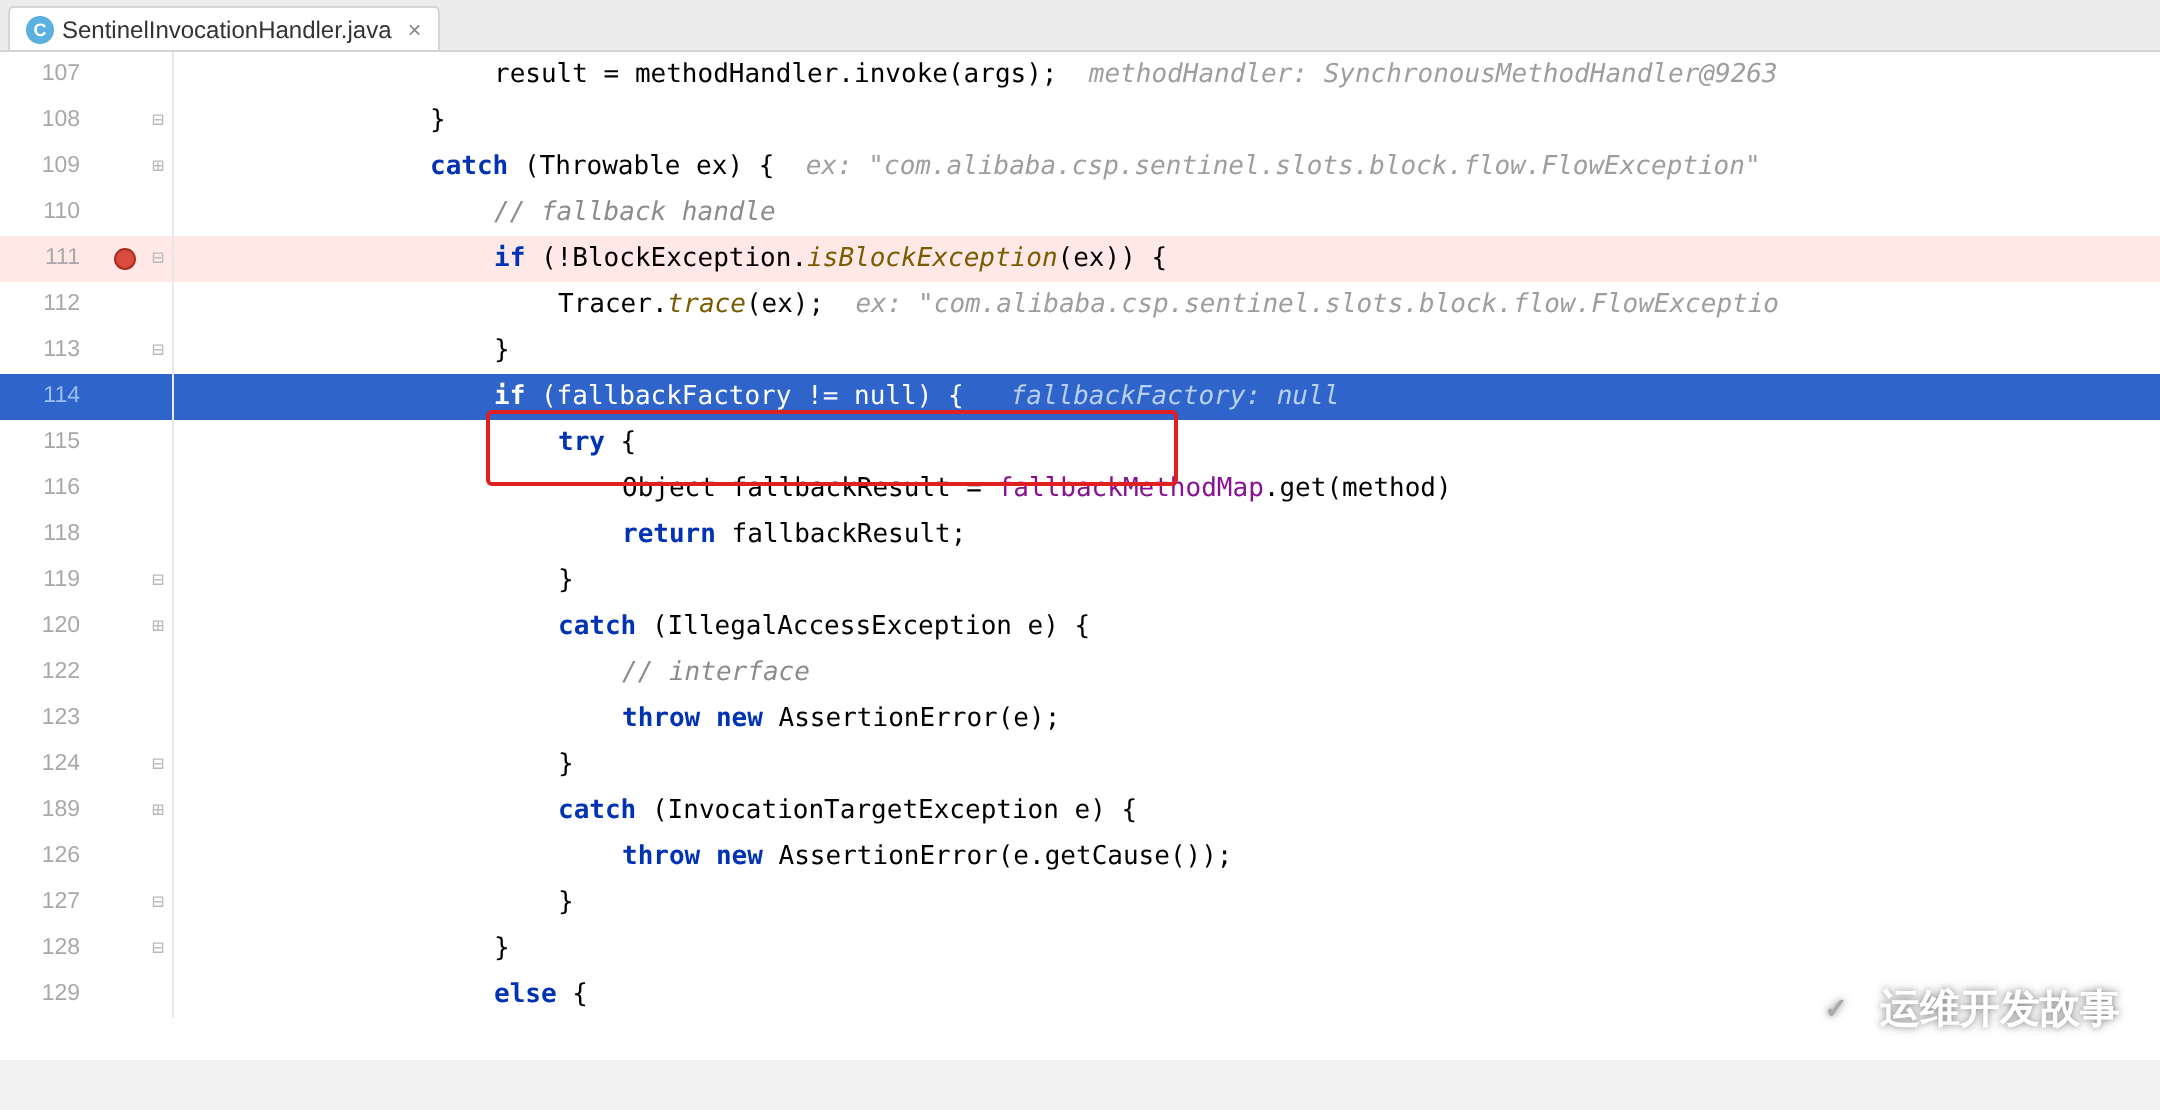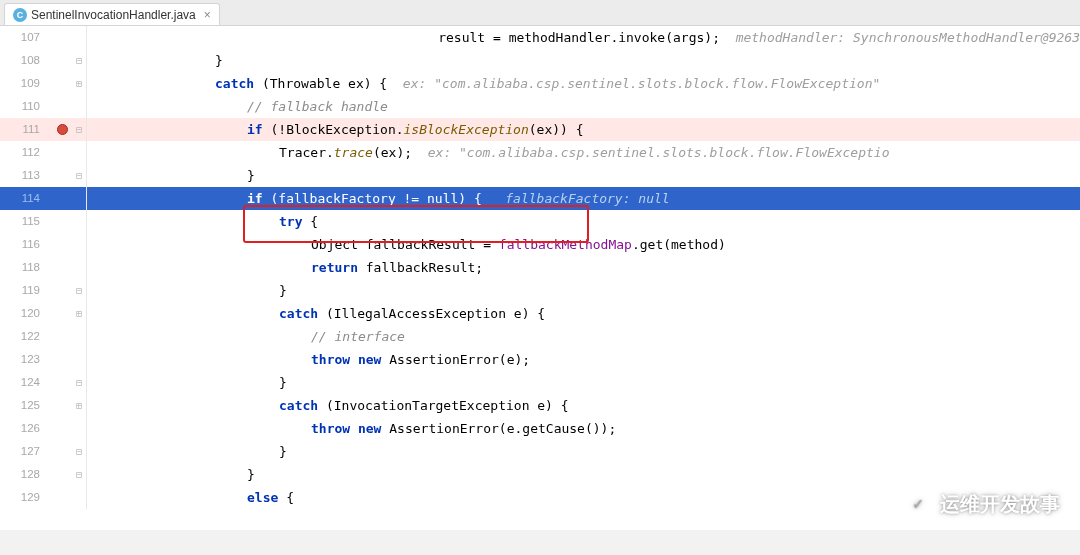--- a/index.html
+++ b/index.html
@@ -44,21 +44,21 @@
   </div>
 </div>
 
 <div class="editor" id="editor">
   <div id="rows" style="flex:1;">
       <div class="row">
         <div class="ln">107</div>
         <div class="bp"></div>
         <div class="fd"></div>
         <div class="vline"></div>
-        <div class="code" style="padding-left: 160px; text-align: right;">result = methodHandler.invoke(args);  <span class="hint">methodHandler: SynchronousMethodHandler@9263</span></div>
+        <div class="code" style="padding-left: 160px;">result = methodHandler.invoke(args);  <span class="hint">methodHandler: SynchronousMethodHandler@9263</span></div>
       </div>
       <div class="row">
         <div class="ln">108</div>
         <div class="bp"></div>
         <div class="fd">⊟</div>
         <div class="vline"></div>
         <div class="code" style="padding-left: 128px;">}</div>
       </div>
       <div class="row">
         <div class="ln">109</div>
@@ -154,21 +154,21 @@
         <div class="code" style="padding-left: 224px;"><span class="kw">throw new</span> AssertionError(e);</div>
       </div>
       <div class="row">
         <div class="ln">124</div>
         <div class="bp"></div>
         <div class="fd">⊟</div>
         <div class="vline"></div>
         <div class="code" style="padding-left: 192px;">}</div>
       </div>
       <div class="row">
-        <div class="ln">125</div>
+        <div class="ln">189</div>
         <div class="bp"></div>
         <div class="fd">⊞</div>
         <div class="vline"></div>
         <div class="code" style="padding-left: 192px;"><span class="kw">catch</span> (InvocationTargetException e) {</div>
       </div>
       <div class="row">
         <div class="ln">126</div>
         <div class="bp"></div>
         <div class="fd"></div>
         <div class="vline"></div>

